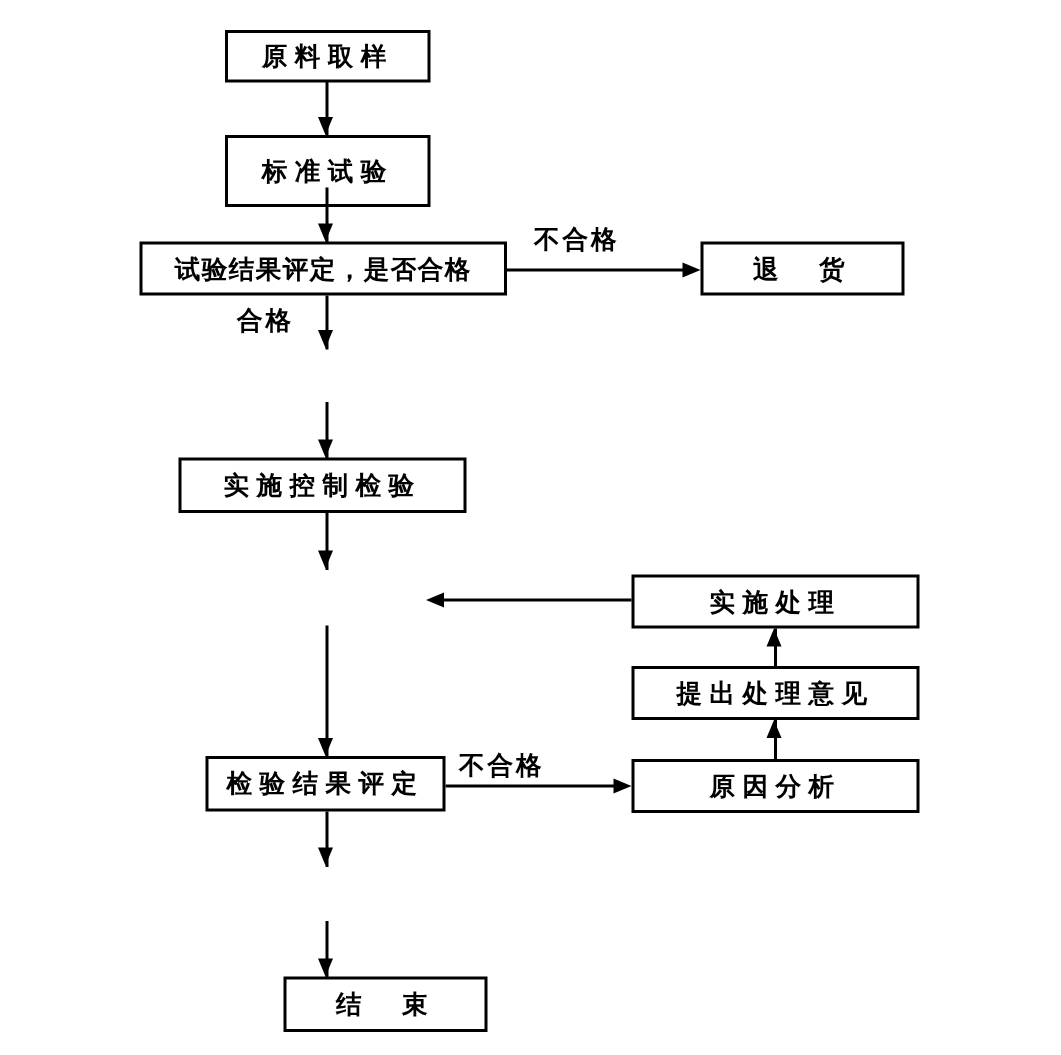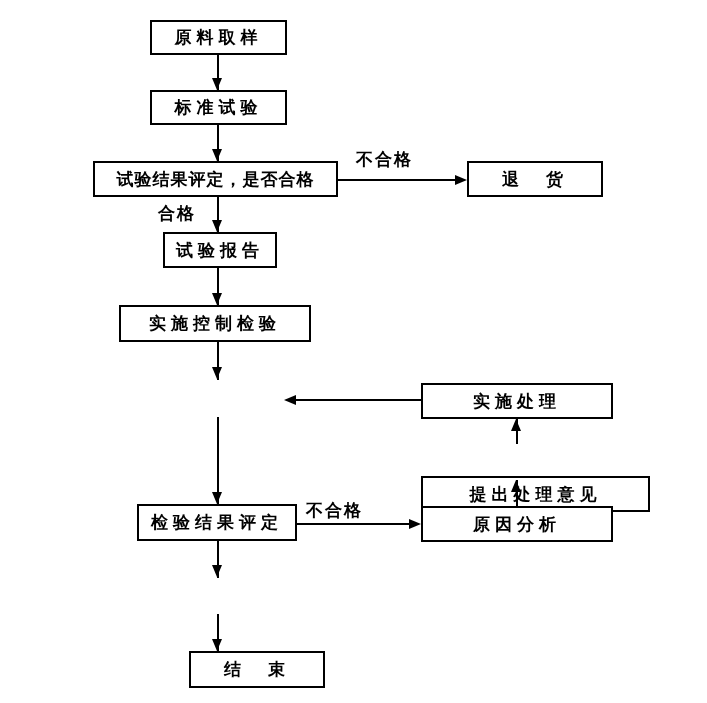--- a/index.html
+++ b/index.html
@@ -27,39 +27,38 @@
   .arrow.right { border-top:5px solid transparent; border-bottom:5px solid transparent; border-left:12px solid #000; }
   .arrow.left  { border-top:5px solid transparent; border-bottom:5px solid transparent; border-right:12px solid #000; }
 </style>
 </head>
 <body>
 
 <div id="canvas">
 
   <div class="box" style="left:150px; top:20px;  width:137px; height:35px;">原料取样</div>
 
-  <div class="box" style="left:150px; top:90px;  width:137px; height:35px;">标准试验</div>
+  <div class="box" style="left:150px; top:90px;  width:137px; height:48px;">标准试验</div>
 
   <div class="box tight" style="left:93px; top:161px; width:245px; height:36px;">试验结果评定，是否合格</div>
 
   <div class="box" style="left:467px; top:161px; width:136px; height:36px;">退　货</div>
 
-  <div class="box" style="left:163px; top:232px; width:114px; height:36px;">试验报告</div>
 
   <div class="box" style="left:119px; top:305px; width:192px; height:37px;">实施控制检验</div>
 
 
   <div class="box" style="left:137px; top:504px; width:160px; height:37px;">检验结果评定</div>
 
 
   <div class="box" style="left:150px; top:651px; width:136px; height:37px;margin-left:39px;">结　束</div>
 
   <div class="box" style="left:421px; top:383px; width:192px; height:36px;">实施处理</div>
 
-  <div class="box" style="left:421px; top:444px; width:229px; height:36px;margin-top:32px;">提出处理意见</div>
+  <div class="box" style="left:421px; top:444px; width:192px; height:36px;">提出处理意见</div>
 
   <div class="box" style="left:421px; top:506px; width:192px; height:36px;">原因分析</div>
 
   <div class="vline" style="left:217px; top:54px;  height:36px;"></div>
   <div class="arrow down" style="left:212px; top:78px;"></div>
 
   <div class="vline" style="left:217px; top:125px; height:37px;"></div>
   <div class="arrow down" style="left:212px; top:149px;"></div>
 
   <div class="vline" style="left:217px; top:197px; height:36px;"></div>

